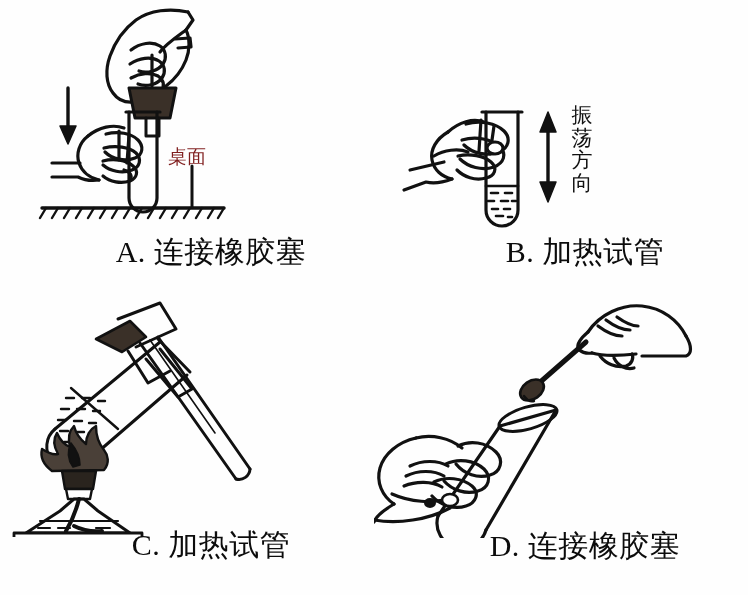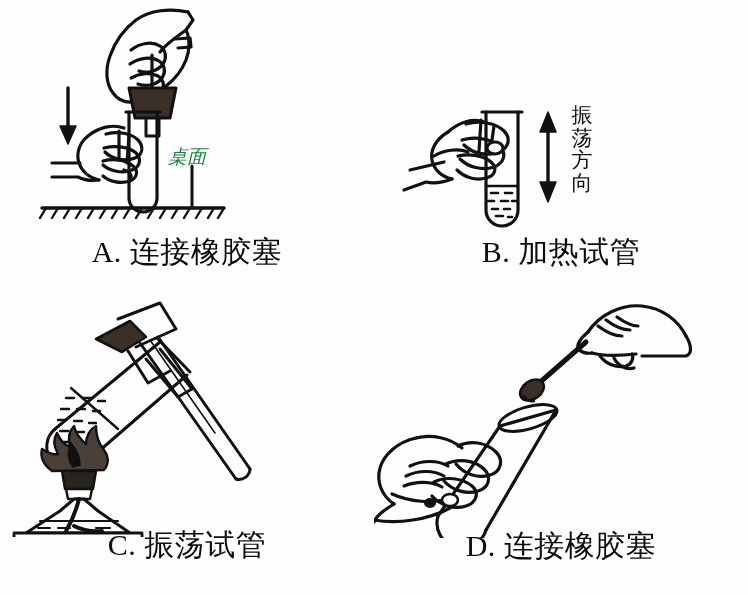--- a/index.html
+++ b/index.html
@@ -42,44 +42,44 @@
     position: absolute;
     left: 0;
     width: 374px;
     text-align: center;
     font-size: 30px;
     letter-spacing: 0.5px;
     font-family: "Liberation Serif", "DejaVu Serif", serif;
     font-weight: 400;
     color: #0c0c0c;
     white-space: nowrap;
+    padding-left: 24px;
   }
   #caption-a { top: 232px; }
   #caption-b { top: 232px; }
   #caption-c { top: 228px; }
   #caption-d { top: 228px; }
 
   .vlabel {
     position: absolute;
     font-size: 21px;
     line-height: 1.08;
     width: 24px;
     text-align: center;
     color: #111;
     font-family: "Liberation Serif", "DejaVu Serif", serif;
   }
   .vlabel span { display: block; }
 
   .hlabel {
     position: absolute;
     font-size: 19px;
-    color: #15803d;
+    color: #7f1d1d;
     white-space: nowrap;
     font-family: "Liberation Serif", "DejaVu Serif", serif;
-    font-style: italic;
   }
   svg { display: block; }
 </style>
 </head>
 <body>
 
 <div id="figure">
 
   <div class="panel" id="panel-a">
     <svg class="panel-art" viewBox="0 0 374 240">
@@ -252,21 +252,21 @@
             <path d="M96 231 L110 231"></path>
           <path d="M34 236 L44 236"></path>
             <path d="M54 236 L62 236"></path>
         </g>
 
         <path d="M79 202 C76 214 72 224 66 234" stroke-width="4"></path>
         <path d="M74 229 C82 233 92 235 102 234" stroke-width="4"></path>
       </g>
     </svg>
 
-    <div class="panel-caption" id="caption-c">C. 振荡试管</div>
+    <div class="panel-caption" id="caption-c">C. 加热试管</div>
   </div>
 
   <div class="panel" id="panel-d">
     <svg class="panel-art" viewBox="0 0 374 240">
       <g fill="none" stroke="#111" stroke-width="3.2" stroke-linecap="round" stroke-linejoin="round">
 
         <path d="M214 34 C226 16 248 6 268 8 C288 10 304 22 312 38"></path>
         <path d="M312 38 C318 48 318 56 312 58 L268 58"></path>
         <path d="M214 34 C207 40 203 46 204 50 C206 54 212 56 218 55"></path>
         <path d="M218 55 C228 58 244 58 262 56"></path>

